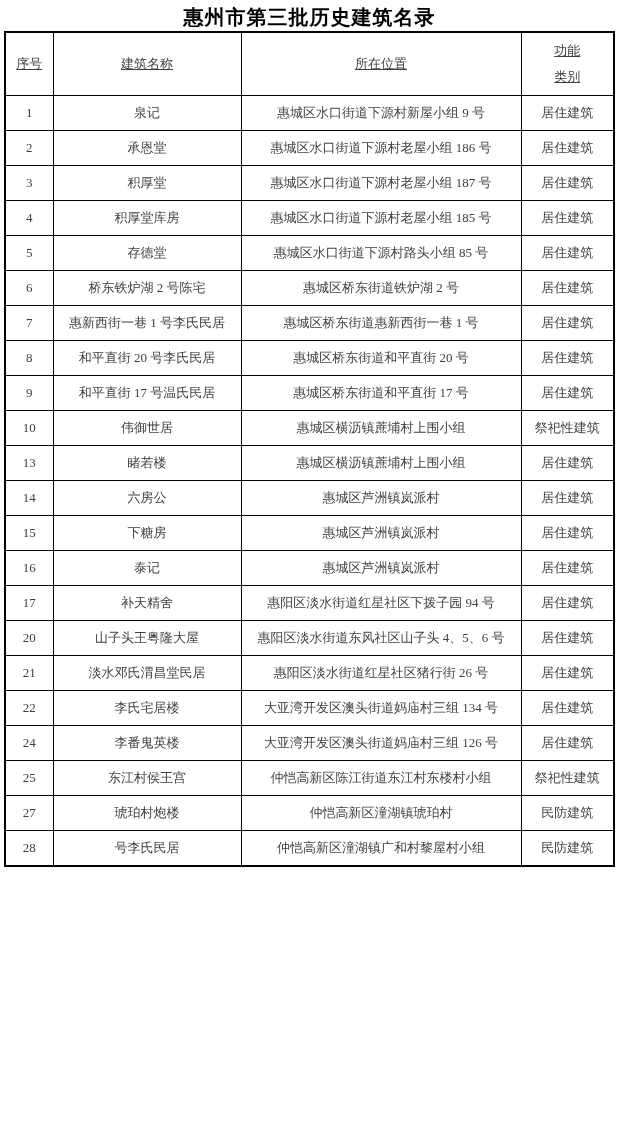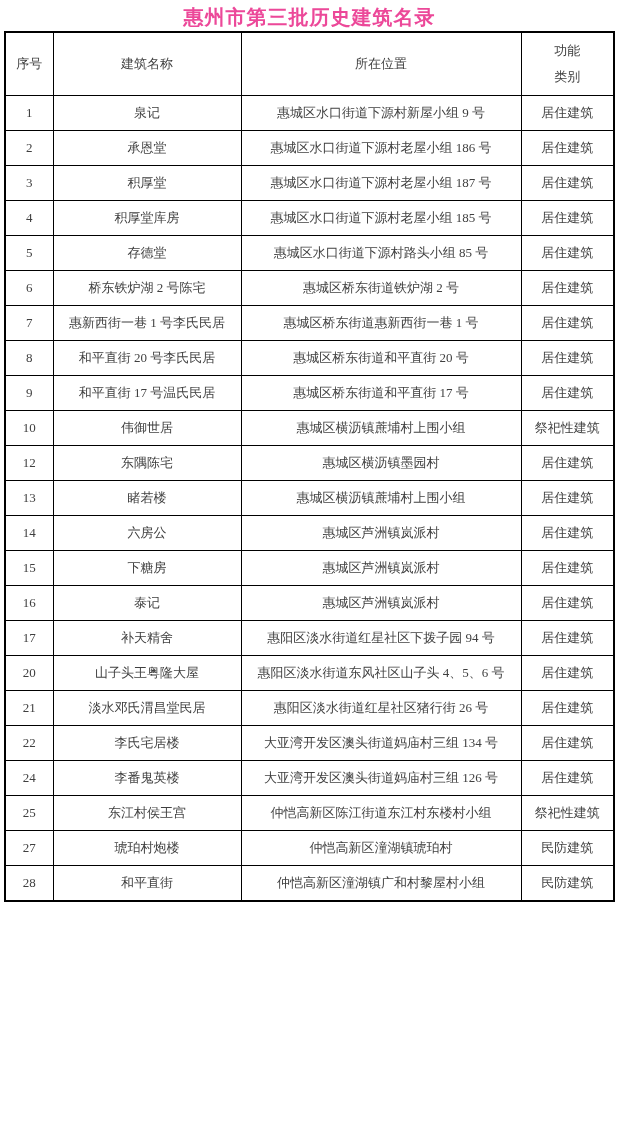--- a/index.html
+++ b/index.html
@@ -10,21 +10,21 @@
   }
   body {
     font-family: "Liberation Serif", "DejaVu Serif", serif;
     color: #3f3f3f;
   }
   .page-title {
     width: 619px;
     text-align: center;
     font-size: 20px;
     font-weight: bold;
-    color: #ec4899;
+    color: #000000;
     letter-spacing: 1px;
     padding: 5px 0 2px 0;
     line-height: 24px;
   }
   table.buildings {
     border-collapse: collapse;
     margin-left: 4px;
     width: 609px;
     table-layout: fixed;
     border: 2px solid #000000;
@@ -35,20 +35,21 @@
     text-align: center;
     vertical-align: middle;
     font-size: 13px;
     font-weight: normal;
     color: #3f3f3f;
     padding: 0 2px;
     overflow: hidden;
   }
   table.buildings thead th {
     height: 62px;
+    text-decoration: underline;
   }
   th.col-category {
     white-space: pre-line;
     line-height: 26px;
   }
   table.buildings tbody td {
     height: 34px;
   }
 </style>
 </head>
@@ -127,26 +128,20 @@
         <td>惠城区桥东街道和平直街 17 号</td>
         <td>居住建筑</td>
       </tr>
       <tr>
         <td>10</td>
         <td>伟御世居</td>
         <td>惠城区横沥镇蔗埔村上围小组</td>
         <td>祭祀性建筑</td>
       </tr>
       <tr>
-        <td>12</td>
-        <td>东隅陈宅</td>
-        <td>惠城区横沥镇墨园村</td>
-        <td>居住建筑</td>
-      </tr>
-      <tr>
         <td>13</td>
         <td>睹若楼</td>
         <td>惠城区横沥镇蔗埔村上围小组</td>
         <td>居住建筑</td>
       </tr>
       <tr>
         <td>14</td>
         <td>六房公</td>
         <td>惠城区芦洲镇岚派村</td>
         <td>居住建筑</td>
@@ -200,18 +195,18 @@
         <td>祭祀性建筑</td>
       </tr>
       <tr>
         <td>27</td>
         <td>琥珀村炮楼</td>
         <td>仲恺高新区潼湖镇琥珀村</td>
         <td>民防建筑</td>
       </tr>
       <tr>
         <td>28</td>
-        <td>和平直街</td>
+        <td>号李氏民居</td>
         <td>仲恺高新区潼湖镇广和村黎屋村小组</td>
         <td>民防建筑</td>
       </tr>
     </tbody>
 </table>
 
 </body></html>

